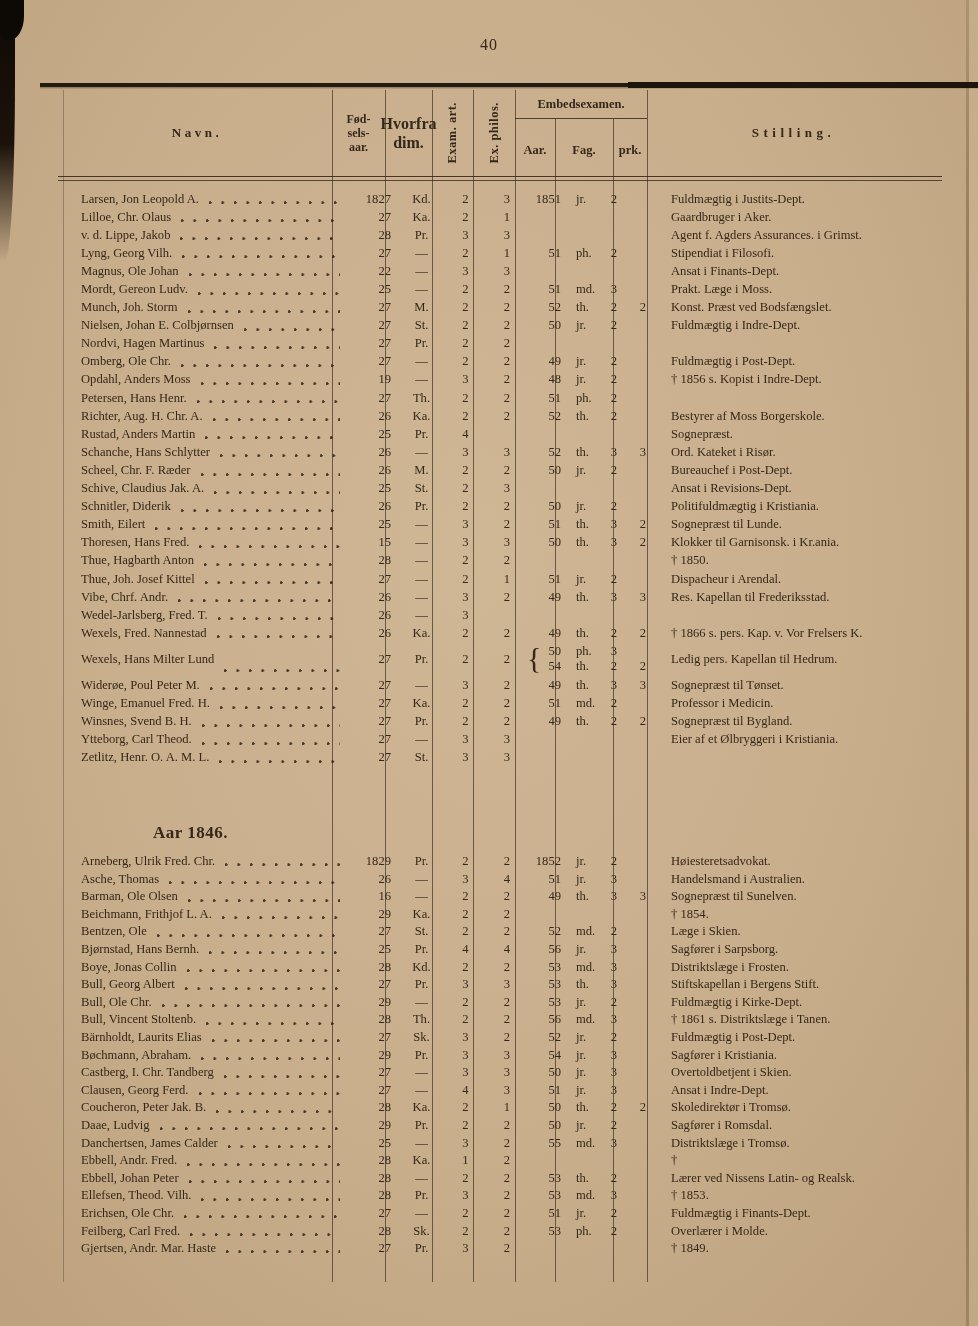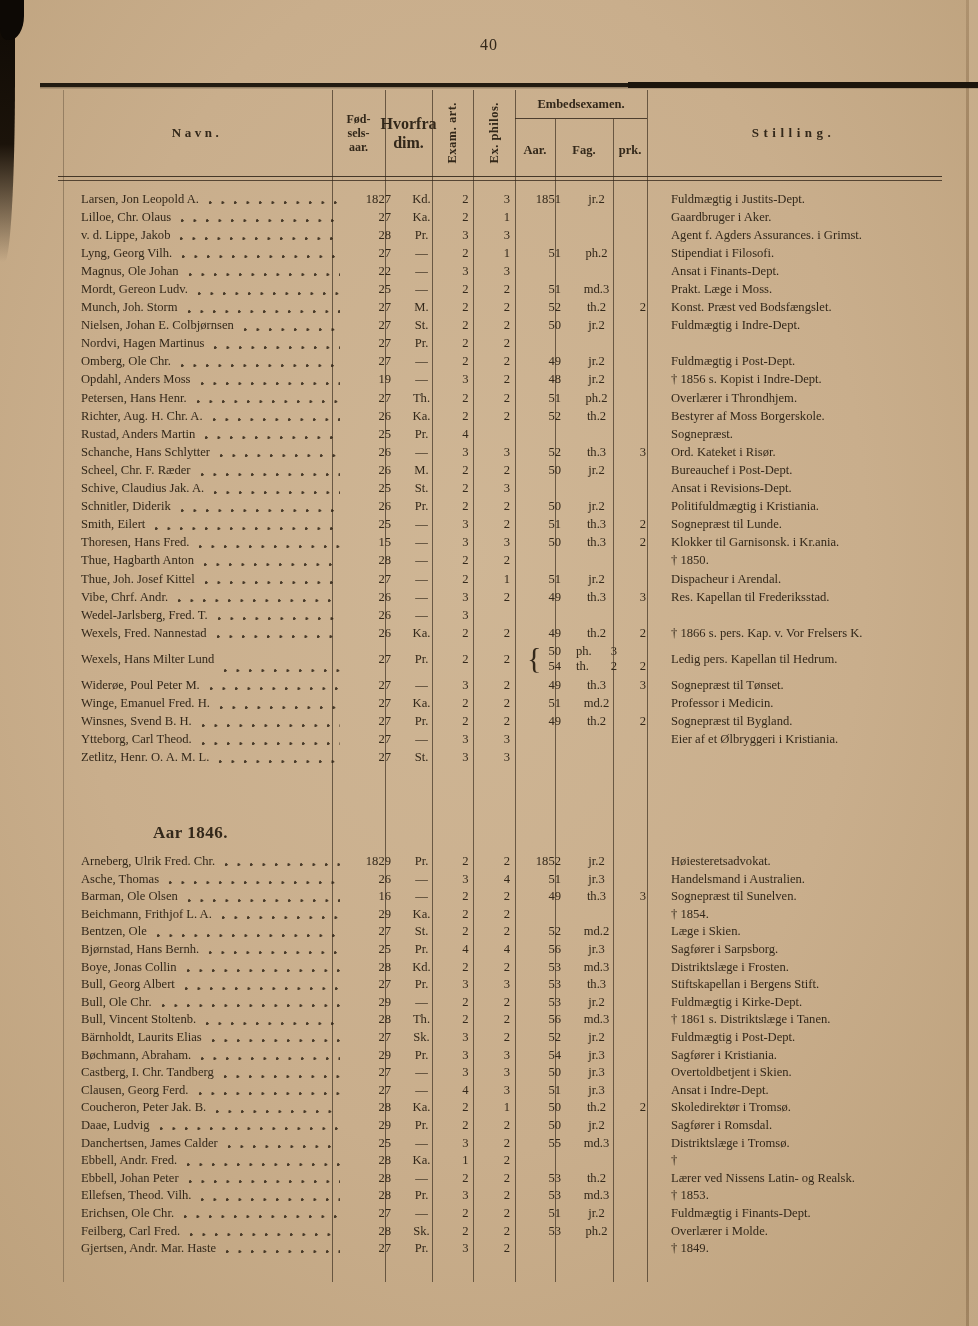--- a/index.html
+++ b/index.html
@@ -61,21 +61,21 @@
   .cell{display:flex;align-items:center;white-space:nowrap;}
   .c-navn{width:270px;padding-left:6px;}
   .c-fod{width:53px;justify-content:flex-end;padding-right:7px;}
   .c-dim{width:47px;justify-content:center;}
   .c-exam{width:41px;justify-content:center;}
   .c-philos{width:42px;justify-content:center;}
   .c-eaar{width:40px;justify-content:flex-end;padding-right:7px;position:relative;}
   .c-efag{width:58px;}
   .c-eprk{width:34px;justify-content:center;}
   .c-stil{width:293px;padding-left:11px;}
-  .fagline{display:flex;justify-content:center;width:100%;padding:0 9px 0 8px;}
+  .fagline{display:flex;justify-content:space-between;width:100%;padding:0 9px 0 8px;}
   .leader{flex:1;height:5px;margin:0 5px 3px 9px;align-self:flex-end;
     background-image:radial-gradient(circle at 2.2px 2.6px, rgba(48,36,22,.85) 1.15px, rgba(0,0,0,0) 1.6px);
     background-size:12.5px 5px;background-repeat:repeat-x;}
   .mcol{display:flex;flex-direction:column;line-height:15px;width:100%;}
   .c-eaar .mcol .ml{text-align:right;}
   .c-efag .mcol .ml{display:flex;justify-content:space-between;padding:0 9px 0 8px;}
   .c-eprk .mcol .ml{text-align:center;min-height:15px;}
   .brace{position:absolute;left:-1px;top:50%;transform:translateY(-52%);font-size:30px;font-weight:400;}
   .sec-heading{margin-top:46px;height:40px;display:flex;align-items:center;padding-left:78px;
     font-size:17px;font-weight:bold;letter-spacing:.5px;}
@@ -337,21 +337,20 @@
           <div class="cell c-exam">2</div>
           <div class="cell c-philos">2</div>
           <div class="cell c-eaar">51</div>
           <div class="cell c-efag">
             <span class="fagline">
               <span class="fg">ph.</span>
               <span class="kr">2</span>
             </span>
           </div>
           <div class="cell c-eprk"></div>
-          <div class="cell c-stil">Overlærer i Throndhjem.</div>
         </div>
         <div class="trow">
           <div class="cell c-navn">
             <span class="nm">Richter, Aug. H. Chr. A.</span>
             <span class="leader"></span>
           </div>
           <div class="cell c-fod">26</div>
           <div class="cell c-dim">Ka.</div>
           <div class="cell c-exam">2</div>
           <div class="cell c-philos">2</div>

